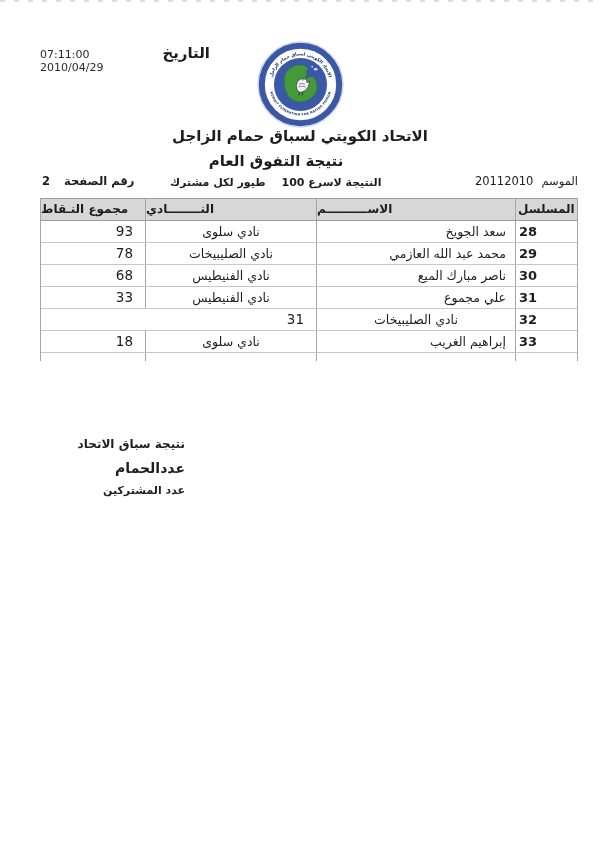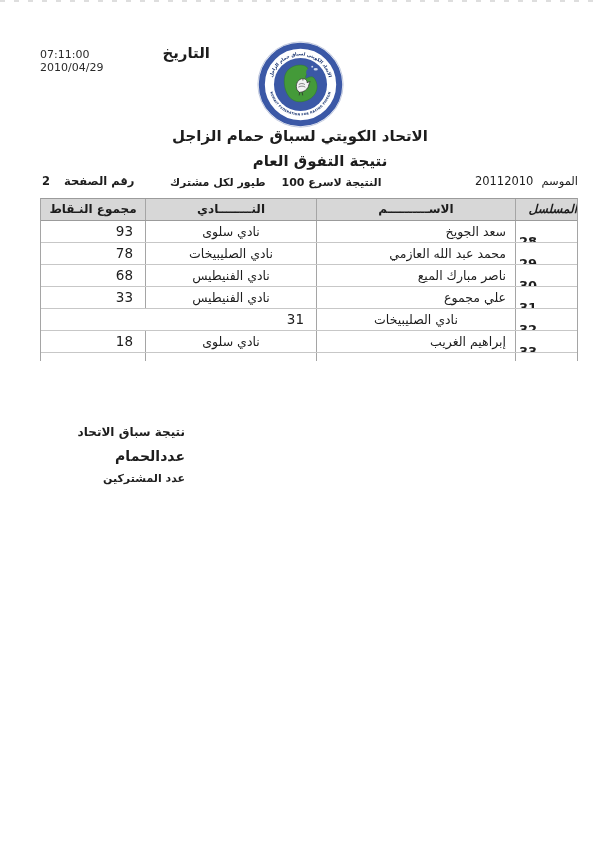--- a/index.html
+++ b/index.html
@@ -16,50 +16,50 @@
   .date-row{
     position:absolute;top:44px;left:40px;width:170px;
     display:flex;direction:rtl;gap:12px;align-items:baseline;font-size:11px;
   }
   .date-label{font-weight:bold;font-size:15px;}
   .date-value{direction:ltr;unicode-bidi:isolate;color:#2a2a2a;}
   
   .logo{position:absolute;left:257px;top:41px;width:87px;height:87px;}
   
   .org-title{position:absolute;top:127px;left:0;width:600px;text-align:center;font-weight:bold;font-size:15px;}
-  .doc-title{position:absolute;top:152px;left:0;width:552px;text-align:center;font-weight:bold;font-size:15px;padding-left:44px;}
+  .doc-title{position:absolute;top:152px;left:0;width:552px;text-align:center;font-weight:bold;font-size:15px;}
   
   .season{position:absolute;top:174px;right:22px;display:flex;direction:rtl;gap:8px;align-items:baseline;font-size:11.5px;}
   .scope{position:absolute;top:176px;left:170px;display:flex;direction:rtl;gap:16px;font-weight:bold;font-size:11px;}
   .page-num{position:absolute;top:174px;left:42px;display:flex;direction:rtl;gap:14px;font-weight:bold;font-size:11.5px;}
   
   .rtable{
     position:absolute;left:40px;top:198px;width:538px;box-sizing:border-box;
     direction:rtl;
     border-top:1px solid #9b9b9b;border-left:1px solid #a5a5a5;border-right:1px solid #a5a5a5;
   }
   .trow{display:grid;grid-template-columns:61px 199px 171px 105px;height:21px;line-height:21px;}
   .trow.thead{background:#d7d7d7;border-bottom:1px solid #9b9b9b;font-weight:bold;height:21px;}
   .trow.tdata{border-bottom:1px solid #c7c7c7;background:#fff;}
   .trow.partial{height:8px;line-height:8px;border-bottom:none;background:#fff;}
   .cell{box-sizing:border-box;overflow:hidden;white-space:nowrap;}
   .cell + .cell{border-right:1px solid #a5a5a5;}
-  .h-serial{text-align:right;padding-left:2px;font-size:12px;font-style:italic;}
-  .h-name,.h-club,.h-points{text-align:center;font-size:12px;}
-  .c-serial{font-weight:bold;font-size:13px;text-align:right;padding-left:4px;direction:ltr;padding-right:0;margin-top:10px;}
+  .h-serial{text-align:left;padding-left:2px;font-size:12px;}
+  .h-name,.h-club,.h-points{text-align:left;font-size:12px;}
+  .c-serial{font-weight:bold;font-size:13px;text-align:right;padding-left:4px;direction:ltr;padding-right:0;}
   .c-serial{padding-right:0;text-align:right;}
   .trow .c-serial{padding-right:0;padding-left:0;text-align:left;direction:rtl;}
   .trow .c-serial{text-align:left;padding-left:3px;}
   .c-name{text-align:right;padding-right:9px;font-size:12.5px;}
   .c-club{text-align:center;font-size:12.5px;}
   .c-points{text-align:right;padding-right:0;font-size:13.5px;direction:ltr;text-align:right;padding-left:0;}
   .trow .c-points{text-align:right;padding-right:12px;}
   
   .footer{position:absolute;left:40px;top:421px;width:145px;text-align:right;direction:rtl;}
-  .footer .f1{font-weight:bold;font-size:12px;margin:4px 0 9px 0;}
+  .footer .f1{font-weight:bold;font-size:12px;margin:16px 0 9px 0;}
   .footer .f2{font-weight:bold;font-size:14px;margin:0 0 8px 0;}
   .footer .f3{font-weight:bold;font-size:11px;margin:0;}
 </style>
 </head>
 <body>
 
 <div class="page">
   <div class="scan-edge"></div>
 
   <div class="date-row">

